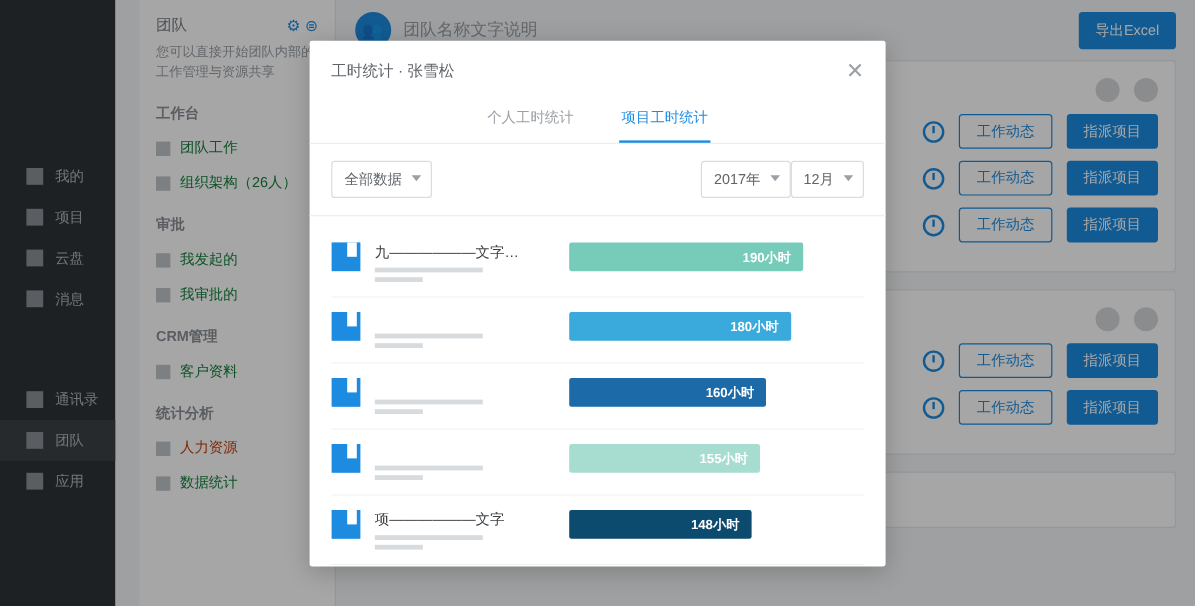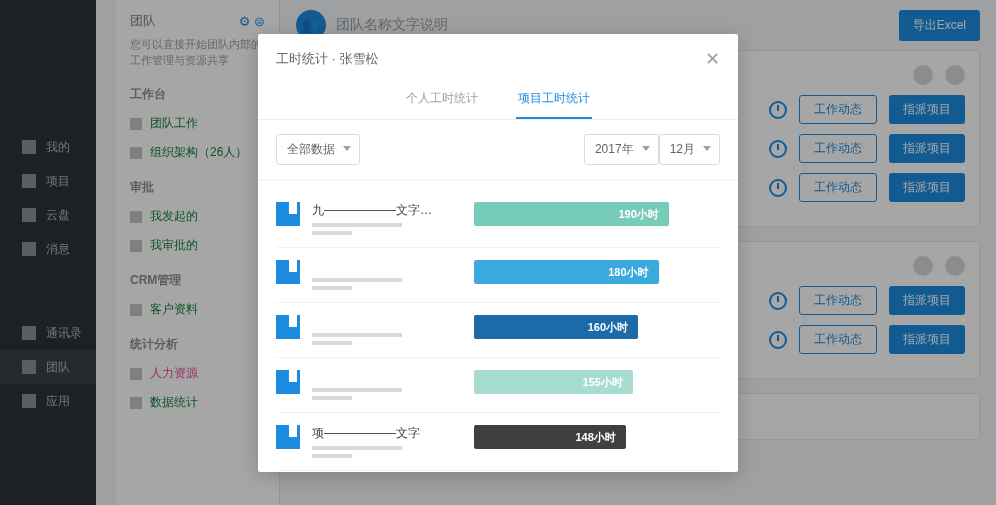--- a/index.html
+++ b/index.html
@@ -7,21 +7,21 @@
 .nav { position:absolute; left:0; top:0; width:96px; height:505px; background:#2f3438; color:#b0b5ba; }
 .nav-item { display:flex; align-items:center; height:34px; padding-left:22px; font-size:12px; cursor:pointer; }
 .nav-item .icon { width:14px; height:14px; margin-right:10px; background:#8a9096; }
 .nav-item.active { background:#3b4145; }
 .side { position:absolute; left:116px; top:0; width:164px; height:505px; background:#fff; border-right:1px solid #e6e6e6; padding:12px 14px; overflow:hidden; }
 .side-h { color:#7a7f85; font-size:13px; display:flex; align-items:center; justify-content:space-between; }
 .gears { color:#1d8ce0; }
 .side-sub { color:#9aa0a6; font-size:11px; line-height:16px; margin-top:6px; }
 .side-sec { color:#8a8f95; font-size:12px; margin-top:18px; font-weight:700; }
 .side-link { display:flex; align-items:center; font-size:12px; color:#15803d; margin-top:12px; cursor:pointer; }
-.side-link.active { color:#ec4899; }
+.side-link.active { color:#c2410c; }
 .side-link .ic { width:12px; height:12px; margin-right:8px; background:#c1c5ca; }
 .bg { position:absolute; left:280px; top:0; right:0; bottom:0; padding:0 16px; }
 .bg-top { display:flex; align-items:center; justify-content:space-between; height:50px; }
 .bg-title { display:flex; align-items:center; color:#9aa0a6; font-size:14px; }
 .bg-circ { width:30px; height:30px; border-radius:50%; background:#1d8ce0; margin-right:10px; display:flex; align-items:center; justify-content:center; color:#fff; font-size:14px; }
 .bg-btn { background:#1d8ce0; color:#fff; font-size:12px; border:none; border-radius:3px; padding:7px 14px; cursor:pointer; }
 .card { background:#fff; border:1px solid #e8e8e8; border-radius:3px; padding:14px; margin-bottom:14px; }
 .row { display:flex; align-items:center; justify-content:flex-end; gap:12px; margin-bottom:10px; }
 .row .clk { width:18px; height:18px; border-radius:50%; border:2px solid #1d8ce0; display:inline-block; position:relative; }
 .row .clk::after { content:""; position:absolute; left:6px; top:2px; width:2px; height:6px; background:#1d8ce0; }
@@ -245,21 +245,21 @@
     </div>
   </div>
       <div class="li">
     <div class="bk"></div>
     <div class="meta">
       <div class="mt-t">项——————文字</div>
       <div class="mt-l"></div>
           <div class="mt-l short"></div>
     </div>
     <div class="bar">
-      <div class="bar-f" style="width:61.7%;background:#404040">148小时</div>
+      <div class="bar-f" style="width:61.7%;background:#0c4a6e">148小时</div>
     </div>
   </div>
       <div class="li">
     
     
     
   </div>
     </div>
 </div>
 

